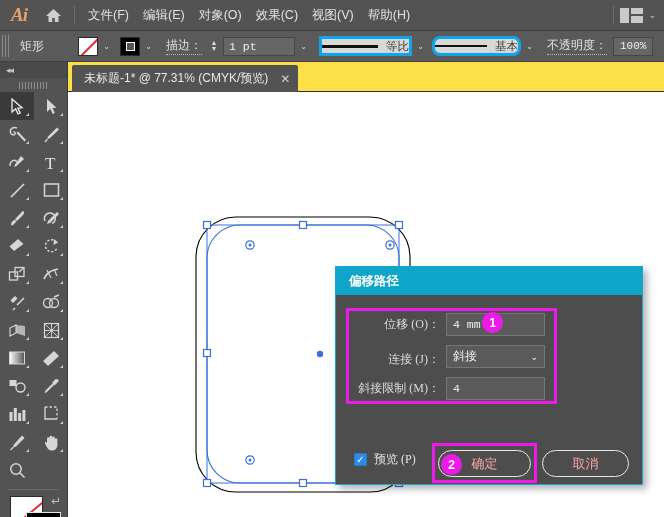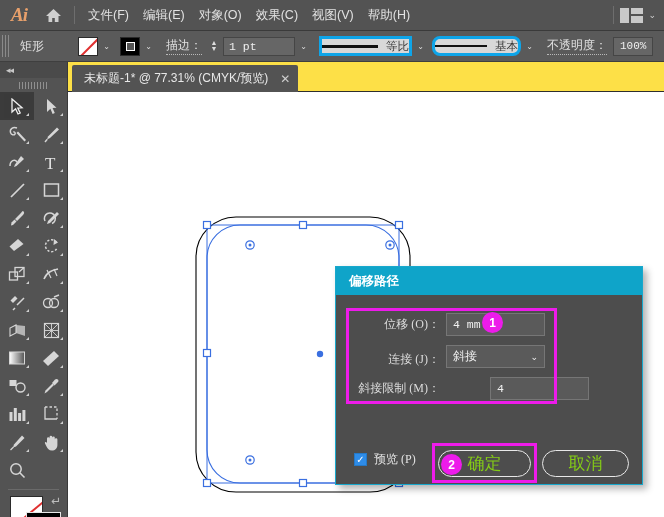--- a/index.html
+++ b/index.html
@@ -215,22 +215,22 @@
   #prevrow{ position:absolute; left:18px; top:156px; display:flex; align-items:center; gap:7px;}
   #prevchk{
     width:13px; height:13px; background:#2e8ce8; border:1px solid #2579c7;
     display:flex; align-items:center; justify-content:center;
     color:#fff; font-size:10px; line-height:1;
   }
   #prevrow .pl{ font-size:12px; color:#e2e2e2; font-family:Liberation Serif, serif; }
 
   .dlgbtn{
     position:absolute; height:27px; border:1.5px solid #e8e8e8;
-    border-radius:14px; background:transparent; color:#84cc16;
-    font-size:17px; display:flex; align-items:center; justify-content:center;
+    border-radius:14px; background:transparent; color:#fca5a5;
+    font-size:13px; display:flex; align-items:center; justify-content:center;
     font-family:"DejaVu Sans", sans-serif; cursor:pointer;
   }
   #btn-ok{ left:102px; top:155px; width:93px; }
   #btn-cancel{ left:206px; top:155px; width:87px; }
 </style>
 </head>
 <body>
 
 <div id="menubar">
   <div class="ai-logo">Ai</div>
@@ -547,21 +547,21 @@
     </div>
 
     <div class="frow" style="left:18px; top:50px;align-items:flex-end;">
       <div class="flabel">连接 (J)：</div>
       <div class="fselect">
         <span>斜接</span>
         <span class="cv">⌄</span>
       </div>
     </div>
 
-    <div class="frow" style="left:18px; top:82px;gap:44px;">
+    <div class="frow" style="left:18px; top:82px;">
       <div class="flabel">斜接限制 (M)：</div>
       <div class="finput">4</div>
     </div>
 
     <div class="hl-fields"></div>
     <div class="badge" id="badge1">1</div>
 
     <div id="prevrow">
       <div id="prevchk">✓</div>
       <span class="pl">预览 (P)</span>

